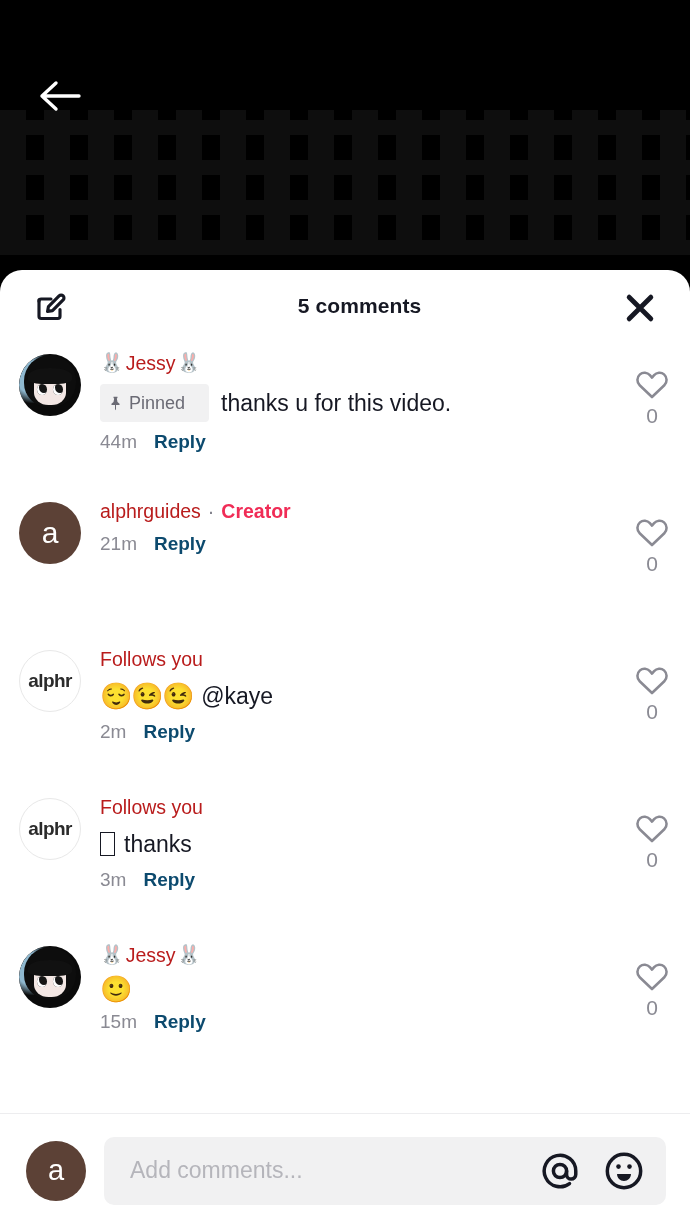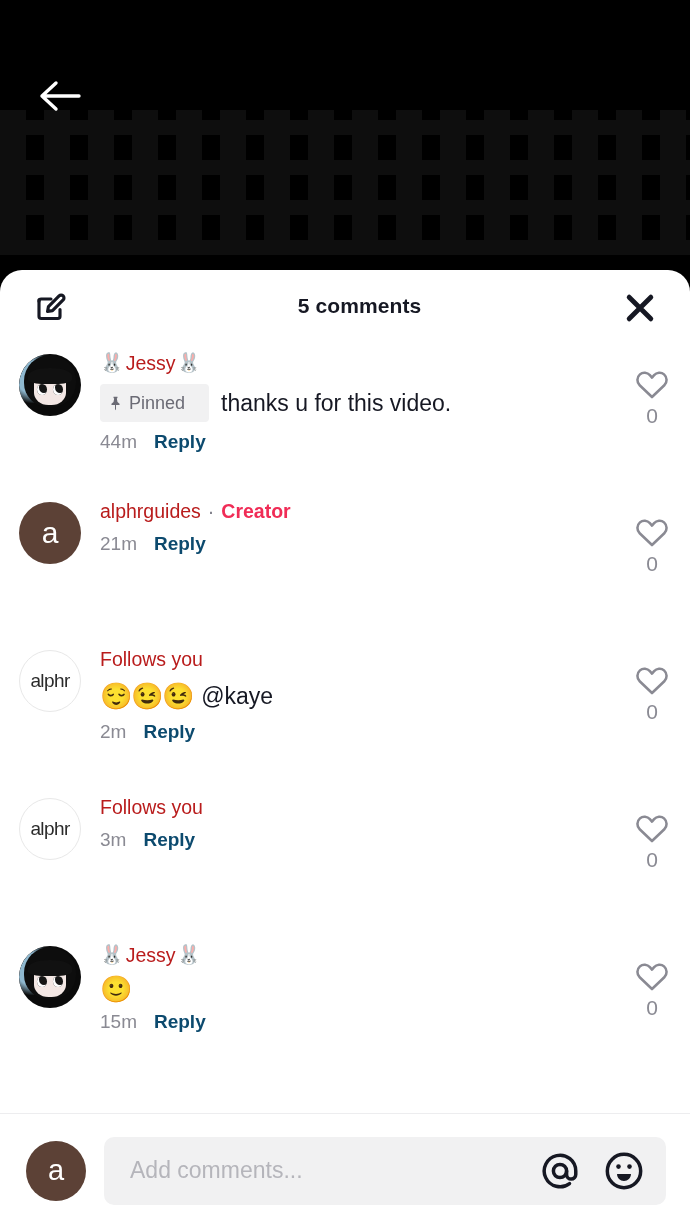--- a/index.html
+++ b/index.html
@@ -62,21 +62,21 @@
   .avatar-wrap{ flex:0 0 100px; display:flex; justify-content:center; padding-top:4px; }
   .avatar{
     width:62px; height:62px; border-radius:50%;
     overflow:hidden; position:relative;
     display:flex; align-items:center; justify-content:center;
     flex:0 0 62px;
   }
   .avatar.brown{ background:#5c4136; }
   .avatar.brown span{ color:#fff; font-size:30px; line-height:1; font-weight:400; }
   .avatar.logo{ background:#fff; border:1px solid #e8e8e8; }
-  .avatar.logo span{ color:#2b2b2b; font-size:19px; font-weight:400; letter-spacing:-.6px; }
+  .avatar.logo span{ color:#2b2b2b; font-size:19px; font-weight:700; letter-spacing:-.6px; }
   .avatar.anime{ background:#0a0a0a; }
   .avatar.anime .halo{
     position:absolute; inset:0; border-radius:50%;
     background:radial-gradient(circle at 22% 38%, #8fb8cf 0 26%, transparent 42%);
   }
   .avatar.anime .hair{
     position:absolute; left:5px; top:1px; width:52px; height:52px;
     border-radius:50% 50% 46% 46%; background:#0d0d0d;
   }
   .avatar.anime .face{
@@ -275,20 +275,24 @@
         <div class="comment">
           <div class="avatar-wrap">
             <div class="avatar logo">
               <span>alphr</span>
             </div>
           </div>
           <div class="comment-body">
             <div class="c-name">
               <span class="nm">Follows you</span>
             </div>
+            <div class="c-text">
+              <span class="tofu"></span>
+              <span>thanks</span>
+            </div>
             <div class="c-meta">
               <span>3m</span>
               <span class="reply">Reply</span>
             </div>
           </div>
           <div class="like-col">
             <svg width="34" height="32" viewBox="0 0 24 22" fill="none">
               <path d="M12 20.2 3.3 11.9C1.1 9.8 1.2 6.2 3.5 4.2c2.1-1.8 5.2-1.4 7 .6l1.5 1.7 1.5-1.7c1.8-2 4.9-2.4 7-.6 2.3 2 2.4 5.6.2 7.7L12 20.2Z" stroke="#8a8a93" stroke-width="1.8" stroke-linejoin="round"></path>
             </svg>
             <span class="like-count">0</span>

